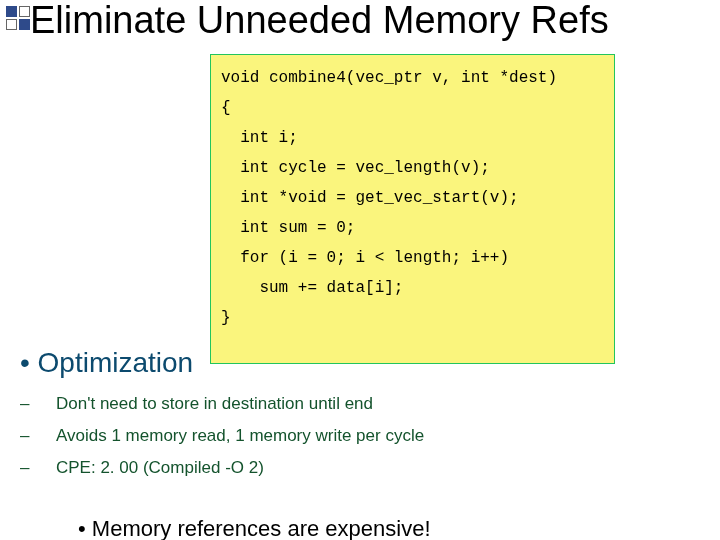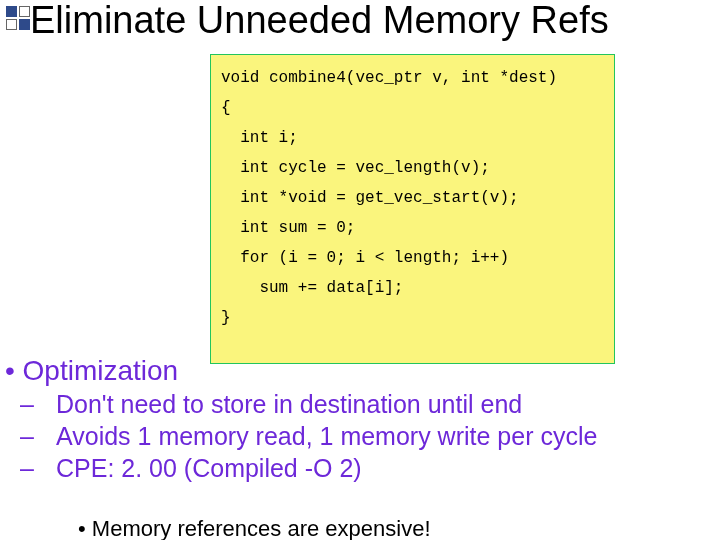--- a/index.html
+++ b/index.html
@@ -49,33 +49,32 @@
     padding: 8px 10px 8px 10px;
     font-family: "Courier New", monospace;
     font-size: 16px;
     line-height: 30px;
     color: #000;
   }
   .codebox .line { white-space: pre; }
   .opt-heading {
     position: absolute;
     top: 347px;
-    left: 5px;
+    left: 20px;
     font-size: 28px;
-    color: #6d28d9;
-    margin-top: 8px;
+    color: #0c4a6e;
   }
   .bullets {
     position: absolute;
     top: 388px;
     left: 38px;
     right: 10px;
-    font-size: 25px;
+    font-size: 17px;
     line-height: 32px;
-    color: #6d28d9;
+    color: #14532d;
   }
   .bullets .row { text-indent: -18px; padding-left: 18px; margin-bottom: 0px; }
   .bullets .dash { display:inline-block; width:18px; }
   .subbullet {
     position: absolute;
     top: 516px;
     left: 78px;
     font-size: 22px;
     color: #000;
   }

